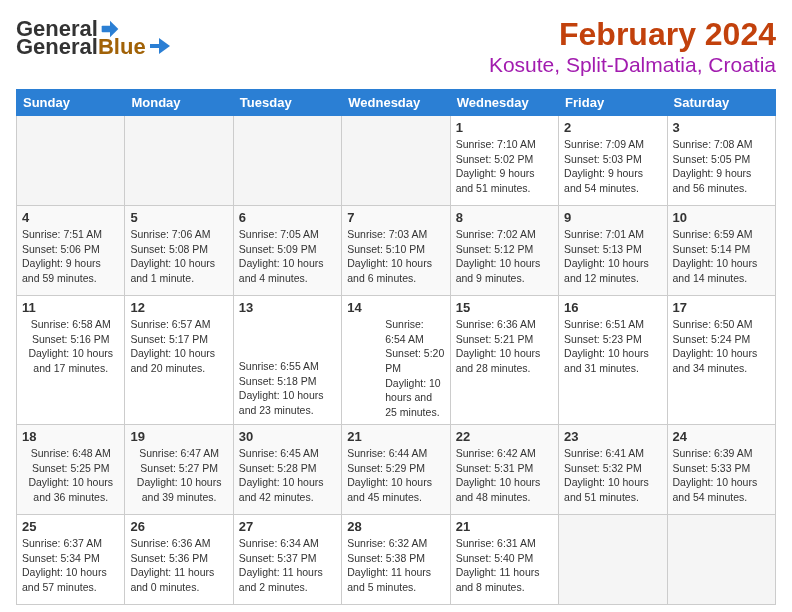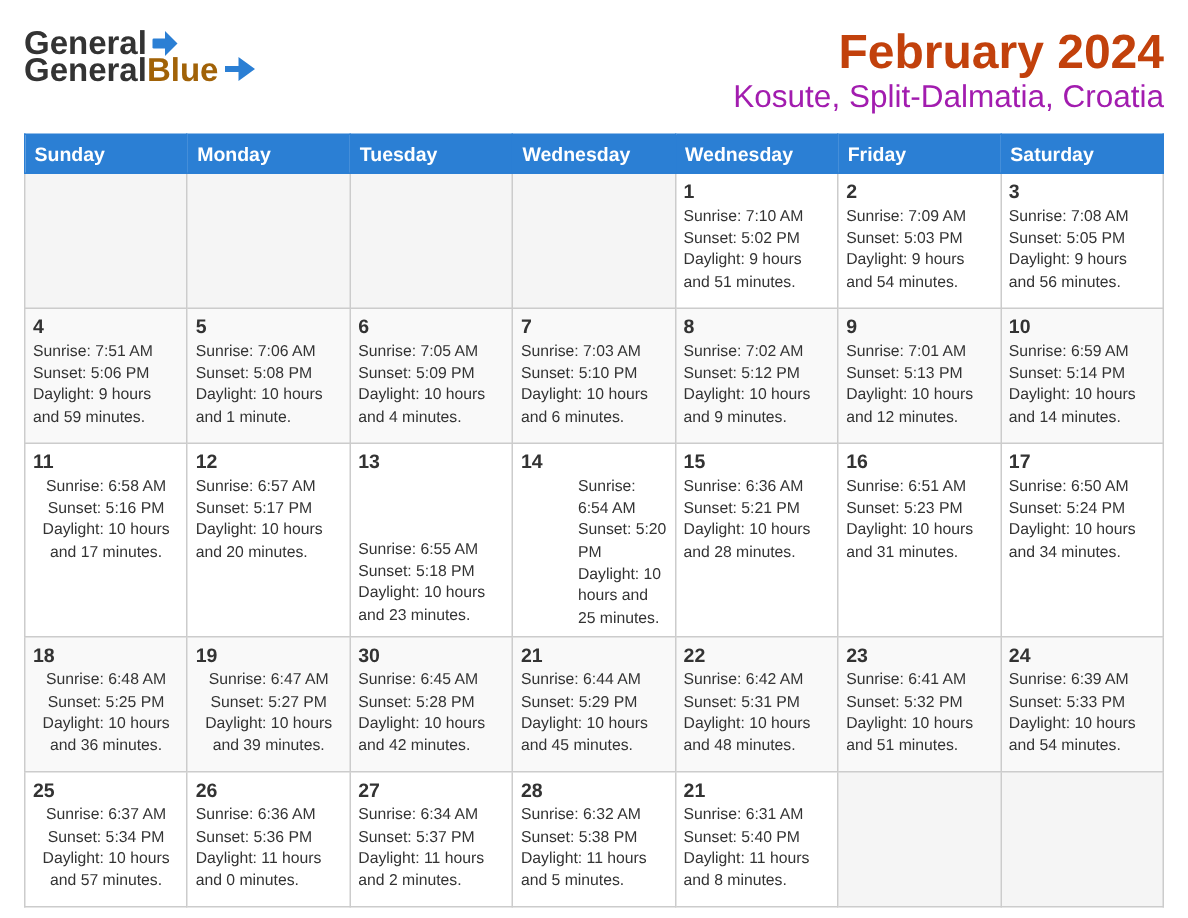--- a/index.html
+++ b/index.html
@@ -278,21 +278,21 @@
         <td>
           <span class="day-number">24</span>
           <div class="day-info" style="white-space: pre-line;">Sunrise: 6:39 AM
 Sunset: 5:33 PM
 Daylight: 10 hours and 54 minutes.</div>
         </td>
       </tr>
       <tr>
         <td>
           <span class="day-number">25</span>
-          <div class="day-info" style="white-space: pre-line; text-align: center;">Sunrise: 6:37 AM
+          <div class="day-info" style="white-space: pre-line;">Sunrise: 6:37 AM
 Sunset: 5:34 PM
 Daylight: 10 hours and 57 minutes.</div>
         </td>
         <td>
           <span class="day-number">26</span>
           <div class="day-info" style="white-space: pre-line;">Sunrise: 6:36 AM
 Sunset: 5:36 PM
 Daylight: 11 hours and 0 minutes.</div>
         </td>
         <td>

